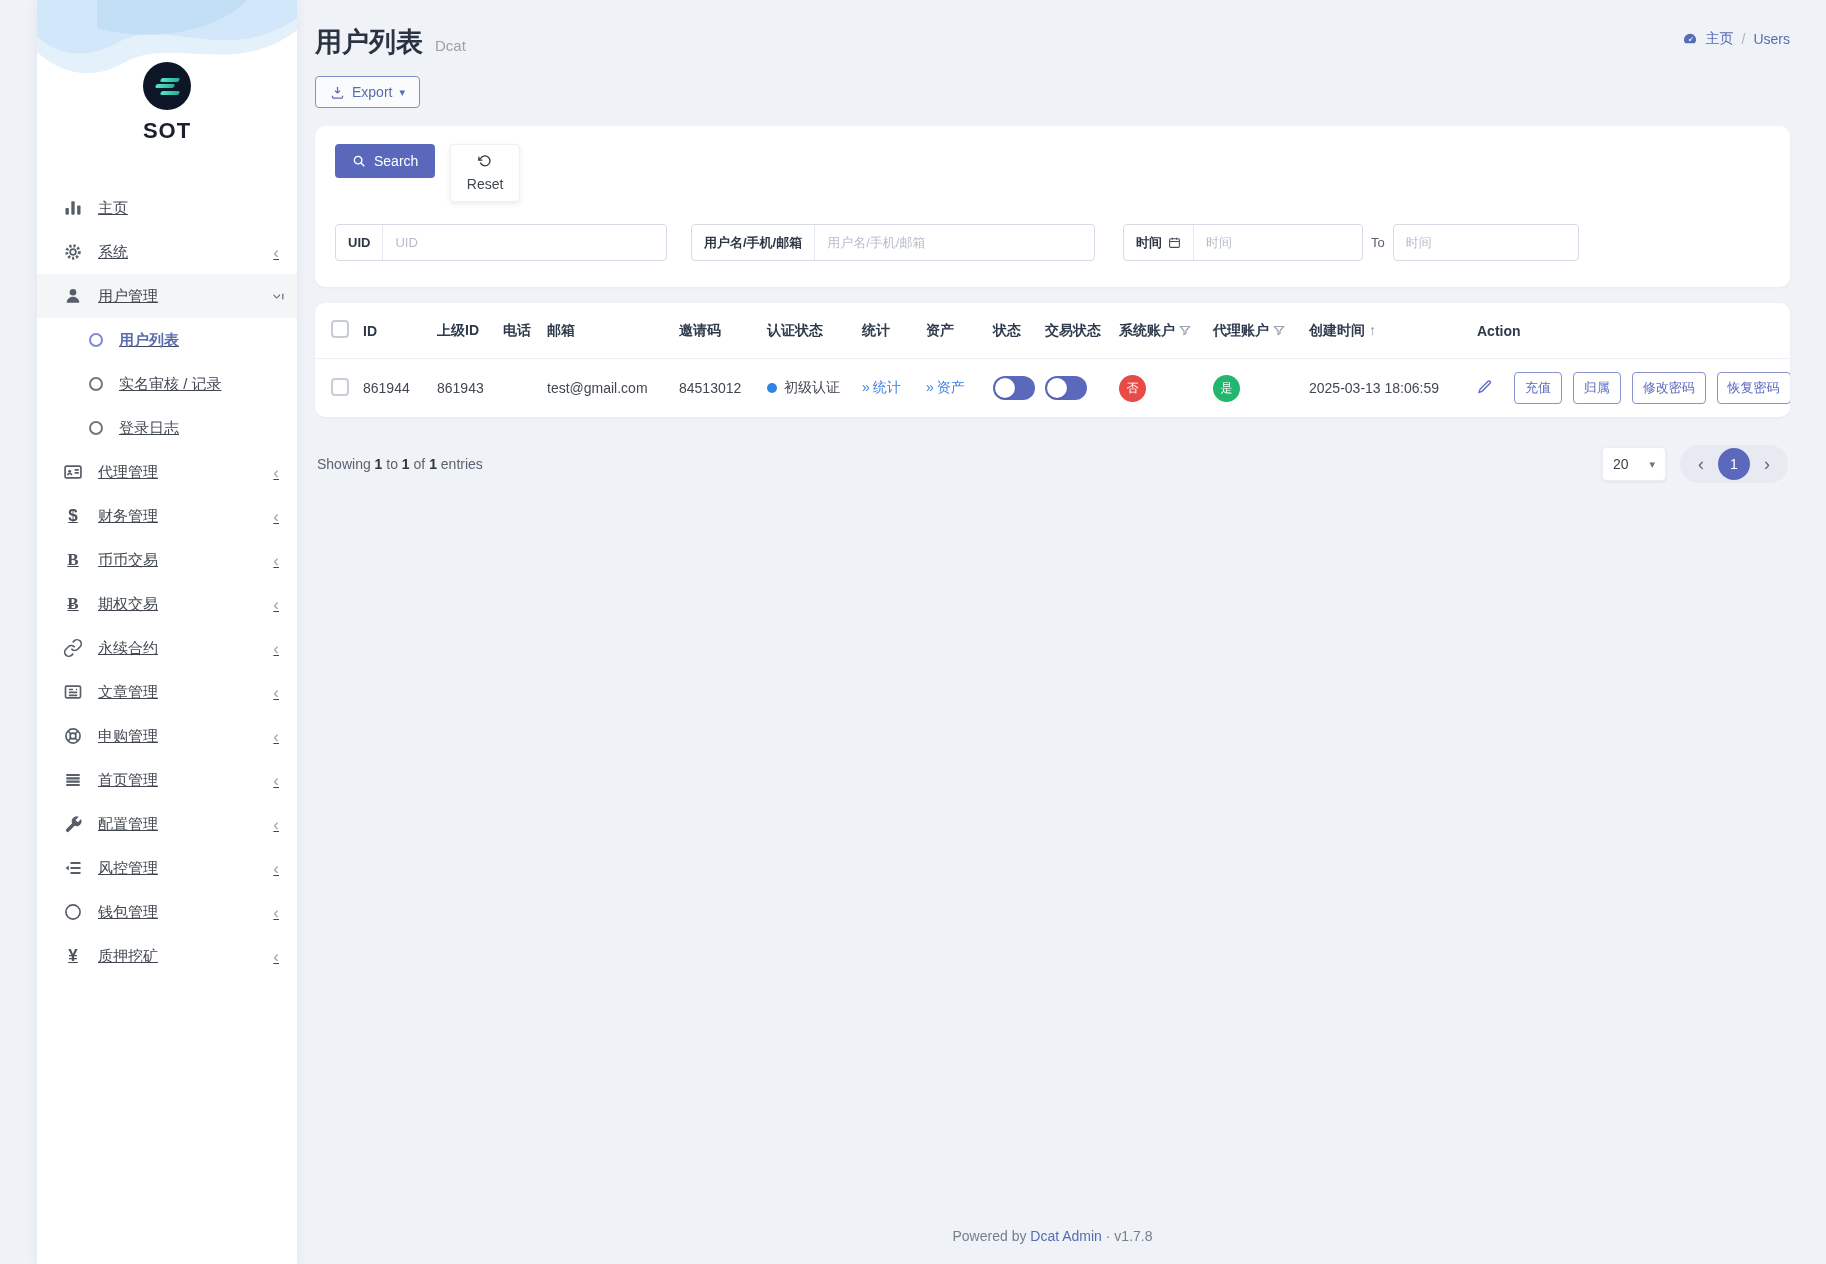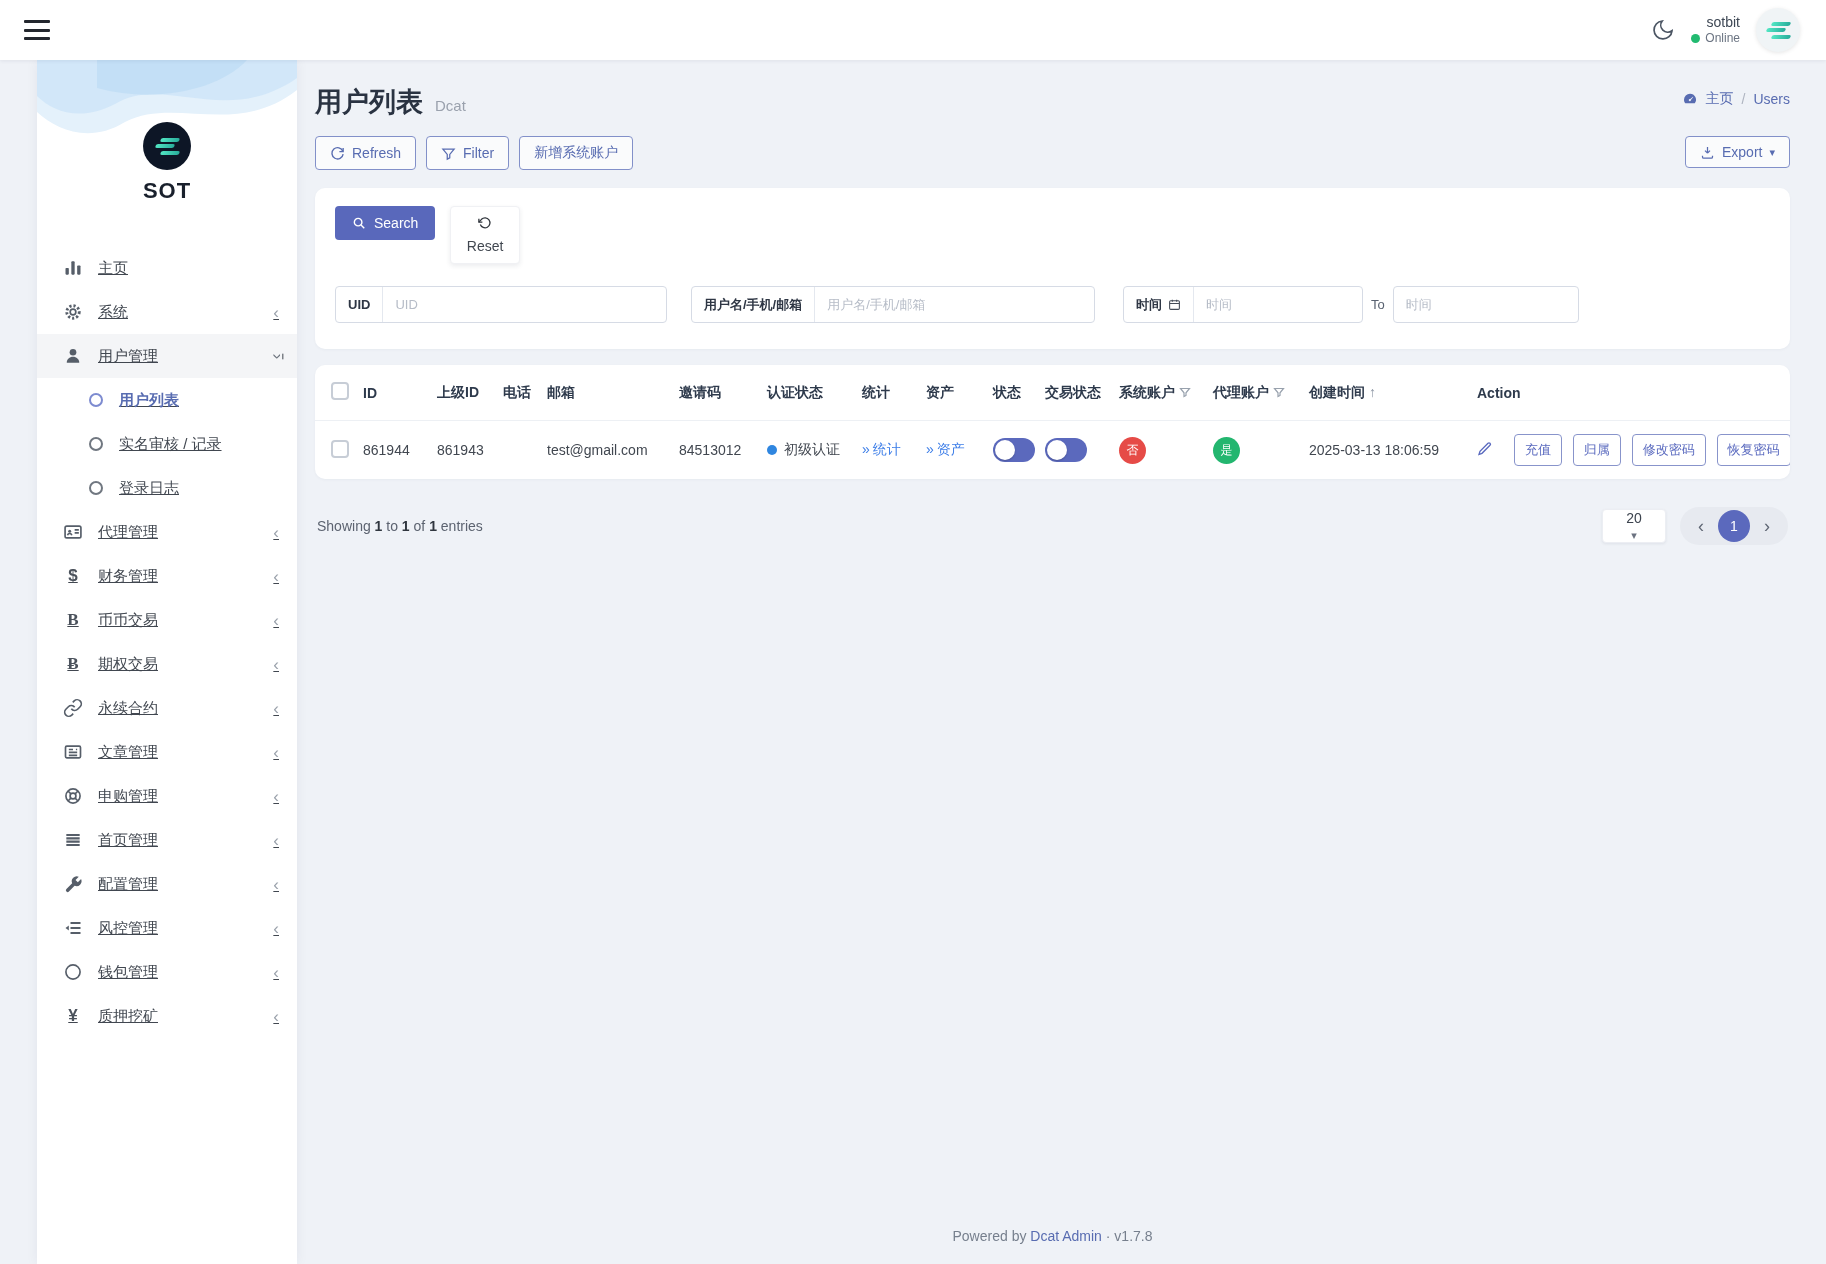--- a/index.html
+++ b/index.html
@@ -95,62 +95,34 @@
   .bad { background:#e64b47; }
   .good { background:#23b66f; }
   .pencil { color:#5a6abf; margin-right:10px; cursor:pointer; vertical-align:middle; }
   .pencil svg { width:16px; height:16px; }
   .btn-act { border:1px solid #8894cb; color:#5a6abf; background:#fff; border-radius:4px; padding:6px 10px; font-size:13px; cursor:pointer; margin-left:7px; }
 
   .pagerow { display:flex; align-items:center; justify-content:space-between; margin-top:28px; padding:0 2px; }
   .showing { font-size:14px; color:#5c6370; }
   .showing b { color:#30363f; }
   .pager-right { display:flex; align-items:center; gap:14px; }
-  .ppsel { background:#fff; border:1px solid #eceef3; box-shadow:0 1px 3px rgba(30,40,70,.08); border-radius:4px; height:34px; width:64px; display:flex; align-items:center; justify-content:space-between; padding:0 10px; font-size:14px; color:#3c434e; cursor:pointer;flex-direction:column; }
+  .ppsel { background:#fff; border:1px solid #eceef3; box-shadow:0 1px 3px rgba(30,40,70,.08); border-radius:4px; height:34px; width:64px; display:flex; align-items:center; justify-content:space-between; padding:0 10px; font-size:14px; color:#3c434e; cursor:pointer; }
   .ppsel .caret { color:#6b7280; }
   .pagerpill { background:#e7eaf0; border-radius:20px; height:38px; display:flex; align-items:center; padding:0 8px; gap:4px; }
   .parrow { color:#5f6673; font-size:18px; padding:0 10px; cursor:pointer; background:none; border:none; }
   .pnum { width:32px; height:32px; border-radius:50%; background:#5b69bd; color:#fff; font-size:14px; display:flex; align-items:center; justify-content:center; cursor:pointer; }
 
   .footer { margin-top:auto; text-align:center; padding:16px 0 10px; font-size:14px; color:#767f8d; }
   .footer .brandlink { color:#586cb1; cursor:pointer; }
 </style>
 </head>
 <body>
 
 <div class="app">
 
-  <div class="topbar">
-    <div class="hamburger">
-        <i></i>
-        <i></i>
-        <i></i>
-      </div>
-    <div class="top-right">
-      <span class="moon">
-        <svg viewBox="0 0 24 24" fill="none" stroke="currentColor" stroke-width="1.7">
-            <path d="M21 12.8A9 9 0 1 1 11.2 3a7 7 0 0 0 9.8 9.8z"></path>
-          </svg>
-      </span>
-      <div class="userblock">
-        <div class="username">sotbit</div>
-        <div class="online">
-            <span class="dot-green"></span>
-            <span>Online</span>
-          </div>
-      </div>
-      <div class="avatar">
-        <span class="slg">
-            <i></i>
-            <i></i>
-            <i></i>
-          </span>
-      </div>
-    </div>
-  </div>
 
   <div class="shell">
     <div class="gutter"></div>
 
     <div class="sidebar">
       <div class="brand">
         <svg class="waves" viewBox="0 0 260 110" preserveAspectRatio="none">
           <path d="M0 0h260v30c-62 48-122 6-172 32C52 84 20 70 0 52z" fill="#e4f1fb"></path>
           <path d="M0 0h260v18c-72 50-132-4-182 26C44 62 16 52 0 36z" fill="#cfe6f8" opacity="0.9"></path>
           <path d="M60 0h150c-28 30-92 44-150 28z" fill="#bddcf4" opacity="0.75"></path>
@@ -342,38 +314,20 @@
                 <path d="M12 4a9 9 0 0 0-9 9c0 2.1.7 4 1.9 5.5h14.2A9 9 0 0 0 12 4zm4.9 5.1l-3.6 4.4a1.6 1.6 0 1 1-1.3-1.3l4.4-3.6z"></path>
               </svg>
           </span>
           <span>主页</span>
           <span class="sep">/</span>
           <span>Users</span>
         </div>
       </div>
 
       <div class="toolbar">
-        <div class="tb-left">
-          <button class="btn-outline">
-            <svg viewBox="0 0 24 24" fill="none" stroke="currentColor" stroke-width="2.2">
-                <path d="M20.5 8.5A9 9 0 1 0 21 13"></path>
-                <path d="M21 3v6h-6"></path>
-              </svg>
-            <span>Refresh</span>
-          </button>
-          <button class="btn-outline">
-            <svg viewBox="0 0 24 24" fill="none" stroke="currentColor" stroke-width="2">
-                <path d="M3 5h18l-7 8.5V19l-4 2v-7.5z"></path>
-              </svg>
-            <span>Filter</span>
-          </button>
-          <button class="btn-outline">
-            <span>新增系统账户</span>
-          </button>
-        </div>
         <button class="btn-outline">
           <svg viewBox="0 0 24 24" fill="none" stroke="currentColor" stroke-width="2">
               <path d="M12 3v10m0 0l-4-4m4 4l4-4"></path>
               <path d="M4 17v2a2 2 0 0 0 2 2h12a2 2 0 0 0 2-2v-2"></path>
             </svg>
           <span>Export</span>
           <span class="caret">▾</span>
         </button>
       </div>
 

